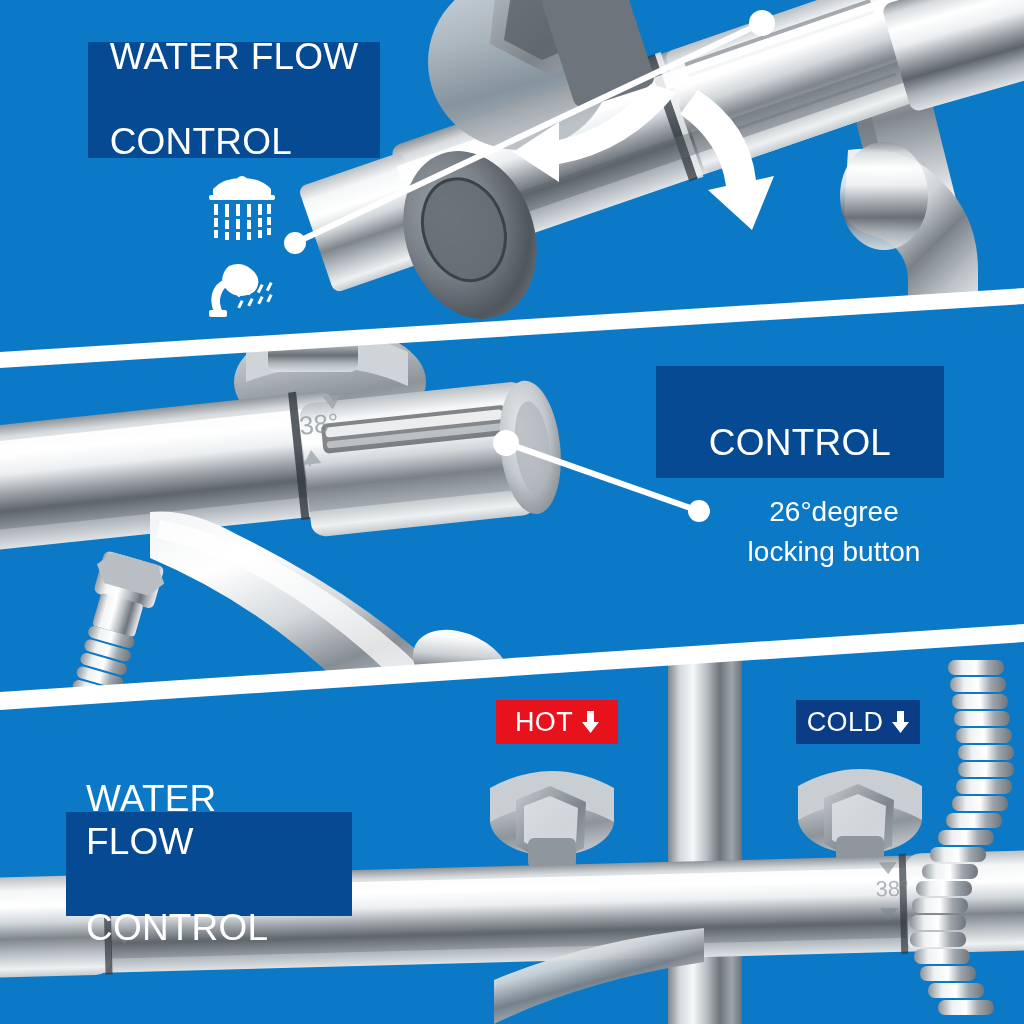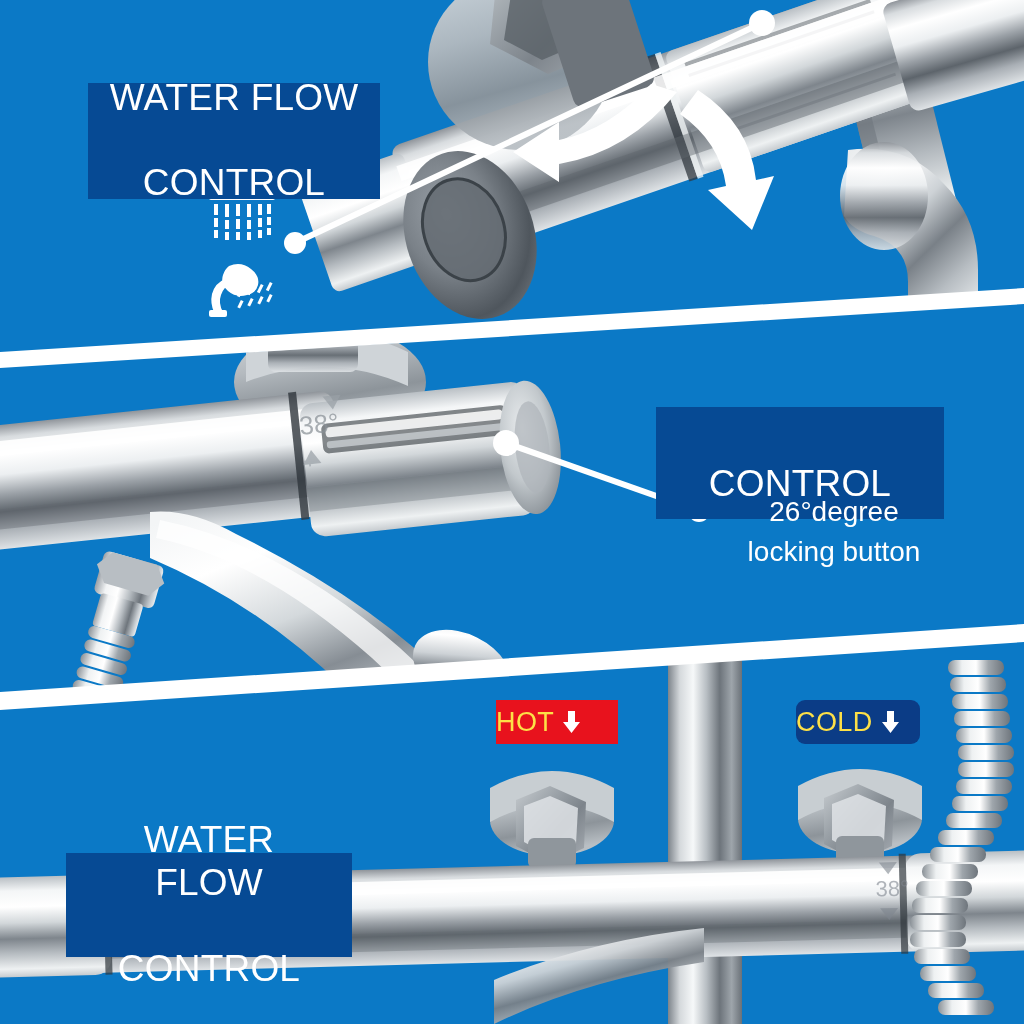--- a/index.html
+++ b/index.html
@@ -5,33 +5,33 @@
   html,body{margin:0;padding:0;background:#0b79c6;}
   body{width:1024px;height:1024px;overflow:hidden;
        font-family:"Liberation Sans",sans-serif;}
   #stage{position:relative;width:1024px;height:1024px;overflow:hidden;background:#0b79c6;}
 
   
   .panel{position:absolute;left:0;top:0;width:1024px;height:1024px;overflow:hidden;}
 
   
   .label-box{position:absolute;background:#064a94;color:#fff;display:flex;
-             align-items:center;justify-content:center;text-align:center;
-             line-height:1.16;letter-spacing:.2px;font-weight:400;margin-top:41px;}
+             align-items:center;justify-content:center;
+             line-height:1.16;letter-spacing:.2px;font-weight:400;}
   .label-box span{display:block;padding:0 10px;}
 
   #lbl-flow-control{left:88px;top:42px;width:292px;height:116px;font-size:37px;}
   #lbl-temp-control{left:656px;top:366px;width:288px;height:112px;font-size:37px;}
   #lbl-flow-entering{left:66px;top:812px;width:286px;height:104px;font-size:37px;}
 
   
-  .badge{position:absolute;display:flex;align-items:center;justify-content:flex-start;
-         gap:9px;color:#fde047;font-size:27px;font-weight:400;letter-spacing:.4px;}
+  .badge{position:absolute;display:flex;align-items:center;justify-content:center;
+         gap:9px;color:#ffffff;font-size:27px;font-weight:400;letter-spacing:.4px;}
   #badge-hot{left:496px;top:700px;width:122px;height:44px;background:#e8121d;}
-  #badge-cold{left:796px;top:700px;width:124px;height:44px;background:#0b3c86;border-radius:9px;}
+  #badge-cold{left:796px;top:700px;width:124px;height:44px;background:#0b3c86;}
   .badge .arrow{width:17px;height:22px;}
 
   
   #caption-lock{position:absolute;left:700px;top:492px;width:268px;color:#fff;
                 font-size:28px;line-height:1.42;text-align:center;}
 
   
   .leader{position:absolute;pointer-events:none;}
 
   

